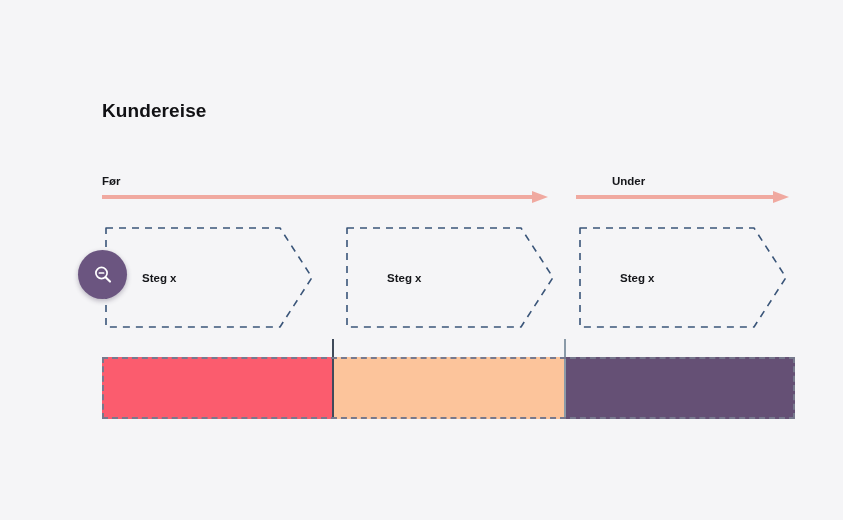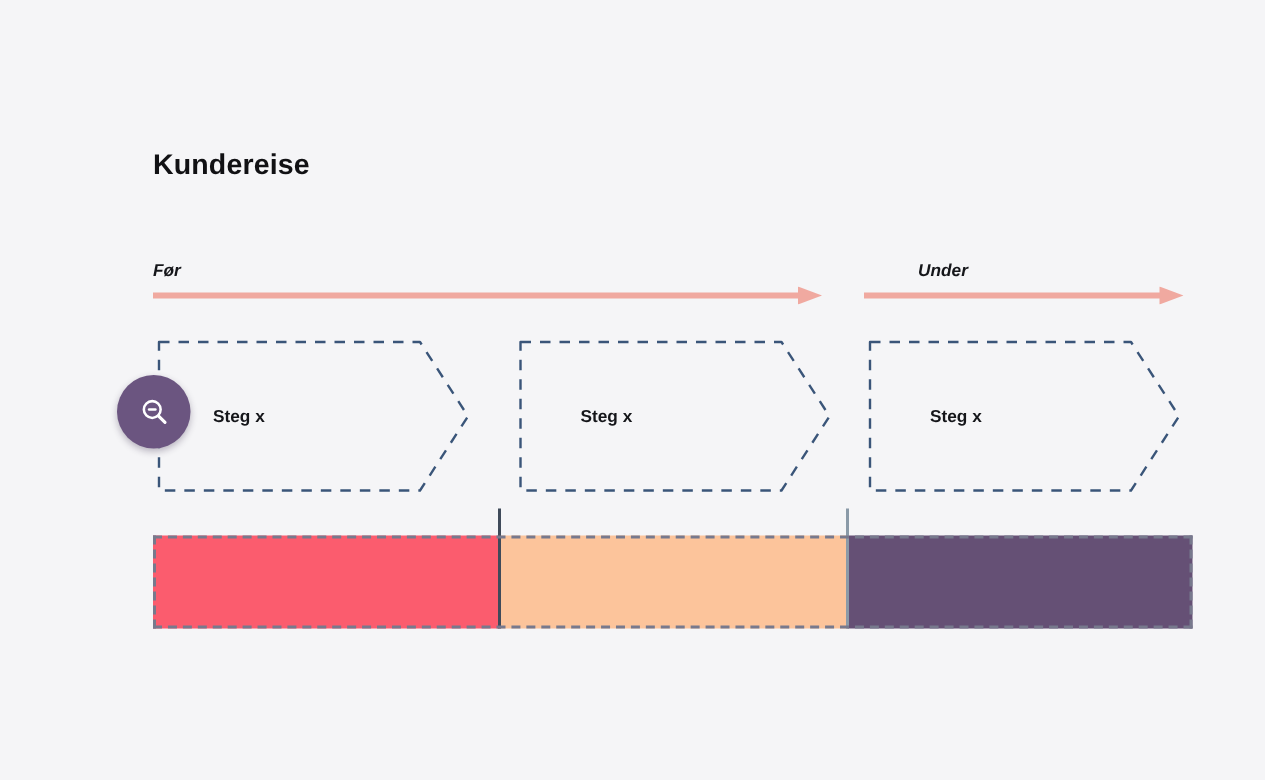--- a/index.html
+++ b/index.html
@@ -36,21 +36,20 @@
     white-space: nowrap;
   }
 
   
   .phase-label {
     position: absolute;
     font-size: 11.5px;
     font-weight: bold;
     color: #15161a;
     white-space: nowrap;
-    font-style: italic;
   }
   #phase-label-0 { left: 86px;  top: 175px; }
   #phase-label-1 { left: 560px; top: 175px; padding-left: 36px; }
 
   
   .phase-arrow {
     position: absolute;
     height: 12px;
   }
   #phase-arrow-0 { left: 86px;  top: 191px; width: 446px; }

